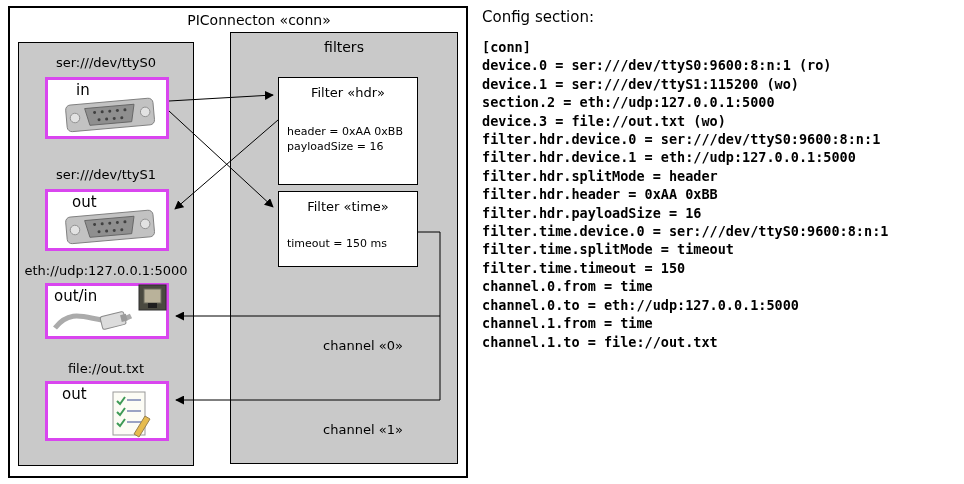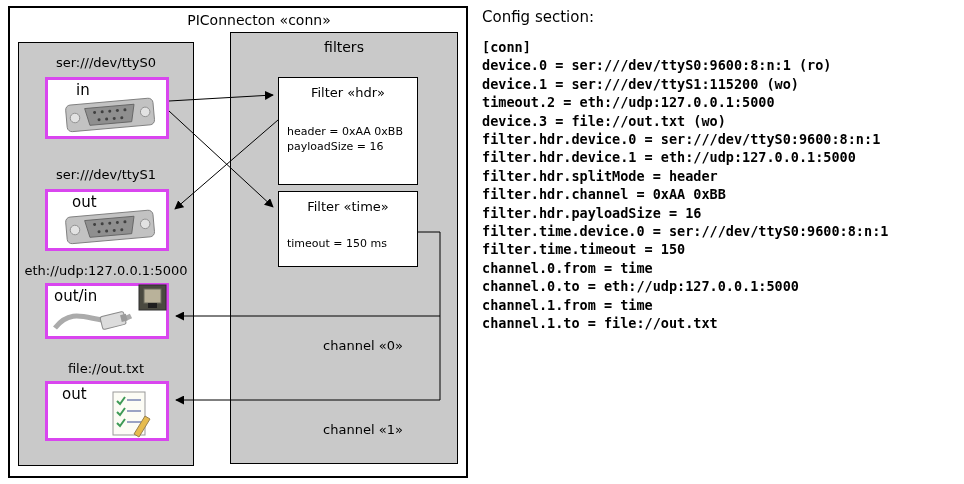--- a/index.html
+++ b/index.html
@@ -159,28 +159,29 @@
       <path d="M430 308 L430 392 L166 392" stroke="#000" fill="none" marker-end="url(#arr)"></path>
     </svg>
   </div>
 
   <div class="config">
     <div class="config-heading">Config section:</div>
     <div class="config-lines">
       <div class="cfg">[conn]</div>
       <div class="cfg">device.0 = ser:///dev/ttyS0:9600:8:n:1 (ro)</div>
       <div class="cfg">device.1 = ser:///dev/ttyS1:115200 (wo)</div>
-      <div class="cfg">timeout.2 = eth://udp:127.0.0.1:5000</div>
+      <div class="cfg">section.2 = eth://udp:127.0.0.1:5000</div>
       <div class="cfg">device.3 = file://out.txt (wo)</div>
       <div class="cfg">filter.hdr.device.0 = ser:///dev/ttyS0:9600:8:n:1</div>
       <div class="cfg">filter.hdr.device.1 = eth://udp:127.0.0.1:5000</div>
       <div class="cfg">filter.hdr.splitMode = header</div>
-      <div class="cfg">filter.hdr.channel = 0xAA 0xBB</div>
+      <div class="cfg">filter.hdr.header = 0xAA 0xBB</div>
       <div class="cfg">filter.hdr.payloadSize = 16</div>
       <div class="cfg">filter.time.device.0 = ser:///dev/ttyS0:9600:8:n:1</div>
+      <div class="cfg">filter.time.splitMode = timeout</div>
       <div class="cfg">filter.time.timeout = 150</div>
       <div class="cfg">channel.0.from = time</div>
       <div class="cfg">channel.0.to = eth://udp:127.0.0.1:5000</div>
       <div class="cfg">channel.1.from = time</div>
       <div class="cfg">channel.1.to = file://out.txt</div>
     </div>
   </div>
 
 </div>
 

